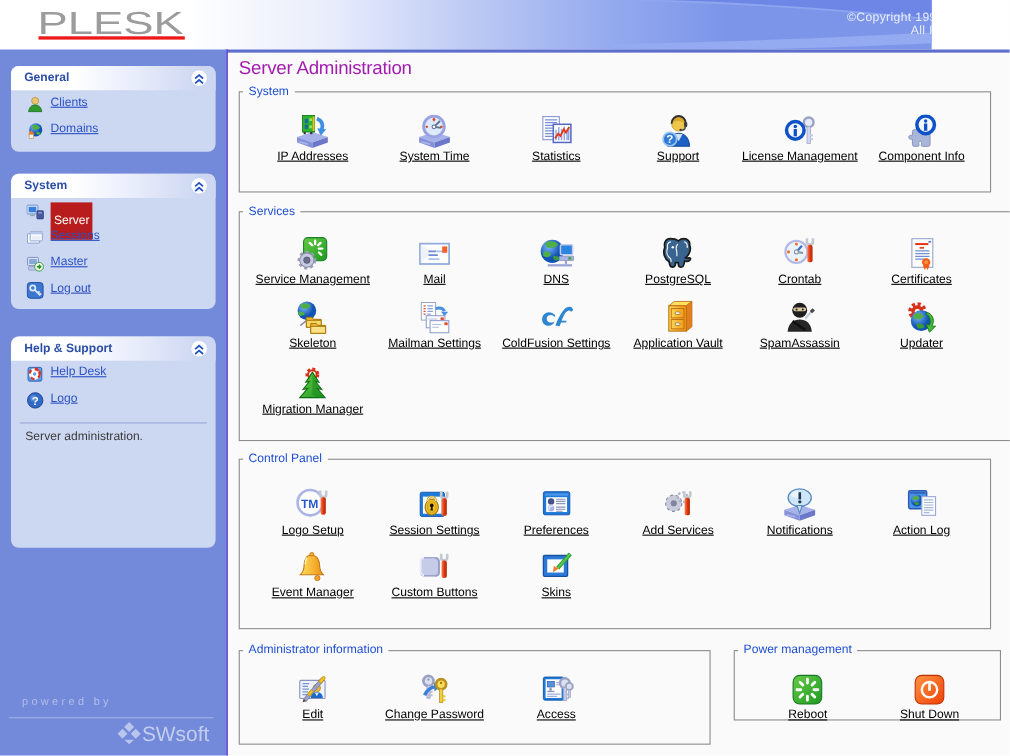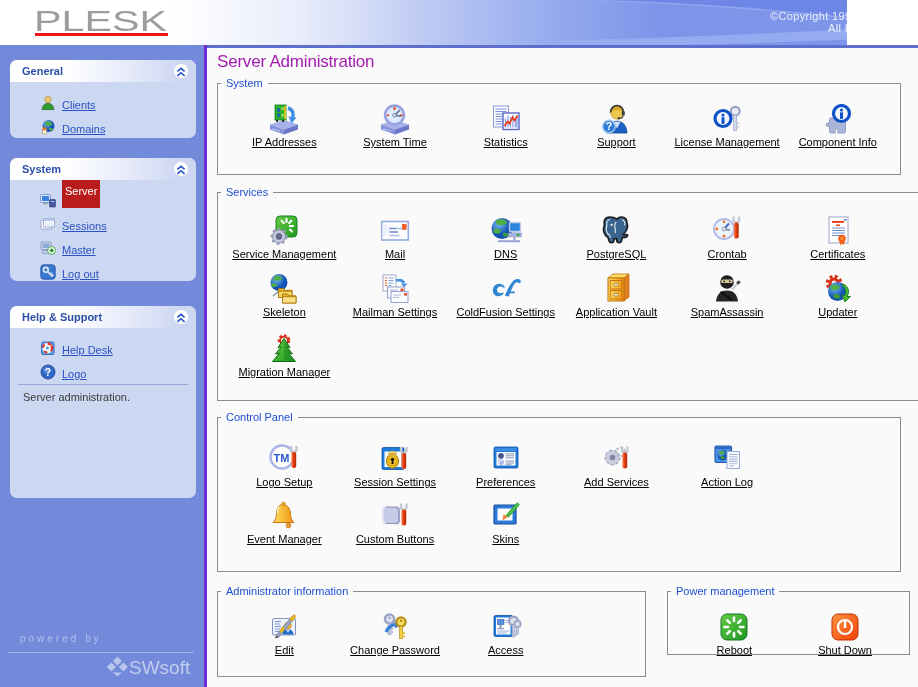--- a/index.html
+++ b/index.html
@@ -4,27 +4,27 @@
 *{margin:0;padding:0;box-sizing:border-box}
 html,body{width:918px;height:687px;overflow:hidden}
 body{position:relative;font-family:"Liberation Sans",sans-serif;background:#fff}
 #hdr{position:absolute;left:0;top:0;width:847px;height:45px;overflow:hidden;
  background:linear-gradient(90deg,#ffffff 0px,#ffffff 170px,#e9edfb 300px,#bcc9f3 430px,#93a9ee 560px,#7d95e9 660px,#7e96ea 918px)}
 #plesk{position:absolute;left:34px;top:5px;width:136px;height:28px}
 #redbar{position:absolute;left:35px;top:33px;width:133px;height:3px;background:#ee1818}
 #copy{position:absolute;top:10px;left:770px;font-size:11px;letter-spacing:0.35px;line-height:12px;color:#e9effc;white-space:nowrap}
 #copy2{position:absolute;top:22px;left:828px;font-size:11px;letter-spacing:0.35px;line-height:12px;color:#e9effc;white-space:nowrap}
 #hline{position:absolute;left:205px;top:45px;width:713px;height:3px;background:#5e6ecc}
-#side{position:absolute;left:0;top:45px;width:207px;height:642px;background:#7389d9;border-right:3px solid #6d28d9}
+#side{position:absolute;left:0;top:45px;width:207px;height:642px;background:#7389d9;border-right:1px solid #6d28d9}
 #main{position:absolute;left:207px;top:48px;width:711px;height:639px;background:#fafafa}
 .panel{position:absolute;left:10px;width:186px;background:#ccd7f2;border-radius:7px}
 .phead{height:22px;background:linear-gradient(90deg,#ffffff 30%,#e9edfb 60%,#cdd7f2 92%);border-radius:7px 7px 0 0;position:relative}
 .phead b{font-size:11px;color:#2b4fa8;line-height:22px;padding-left:12px;display:block}
 .chev{position:absolute;right:7px;top:3px;width:16px;height:16px}
-.pitem{display:flex;align-items:flex-end;height:24px;margin-left:30px;font-size:11px}
+.pitem{display:flex;align-items:flex-start;height:24px;margin-left:14px;font-size:11px}
 .pitem .si{width:16px;height:16px;margin-right:6px;flex:none}
 .pitem a{color:#2b52c4;text-decoration:underline}
 .sel{background:#b91c1c;color:#fff;padding:11px 3px}
 .psep{height:1px;background:#97a6d8;margin:4px 8px 0 8px}
 .ptext{font-size:11px;color:#3c3c3c;margin:6px 0 0 13px}
 #pwrline{position:absolute;left:8px;top:607px;width:186px;height:1px;background:#a3b1e6}
 #pwrtxt{position:absolute;left:20px;top:588px;font-size:10px;letter-spacing:3px;color:#b2bfec}
 #swlogo{position:absolute;left:107px;top:611px}
 h1{position:absolute;left:217px;top:52px;font-size:17px;font-weight:normal;color:#a21caf;letter-spacing:-0.2px}
 .fs{position:absolute;border:1px solid #8c8c8c}
@@ -537,20 +537,31 @@
           <circle cx="12.5" cy="14.5" r="2.8" fill="#80849e"></circle>
           <circle cx="20.5" cy="9" r="4.4" fill="none" stroke="#b0b4c8" stroke-width="2" stroke-dasharray="2.2 1.8"></circle>
           <g transform="translate(21.5,3.5)">
             <use href="#redtool"></use>
           </g>
         </svg>
         <div class="lb"><span>Add Services</span></div>
       </div>
   <div class="cell">
         <svg class="ic" viewBox="0 0 32 32">
+          <use href="#srvbox"></use>
+          <ellipse cx="16" cy="9.5" rx="10.5" ry="8" fill="#cfe6f8" stroke="#5888c0" stroke-width="1.2"></ellipse>
+          <ellipse cx="13" cy="6.5" rx="5" ry="3" fill="#eef6fc" opacity="0.8"></ellipse>
+          <polygon points="13.5,16.5 16,23.5 18.2,16.5" fill="#cfe6f8" stroke="#5888c0" stroke-width="1"></polygon>
+          <rect x="14.9" y="4.5" width="2.4" height="6.5" fill="#203850"></rect>
+          <circle cx="16.1" cy="13.2" r="1.5" fill="#203850"></circle>
+        </svg>
+        <div class="lb"><span>Notifications</span></div>
+      </div>
+  <div class="cell">
+        <svg class="ic" viewBox="0 0 32 32">
           <rect x="4" y="3" width="16.5" height="16.5" rx="1.5" fill="#4a94e8" stroke="#2a58b0" stroke-width="1.2"></rect>
           <rect x="5" y="4" width="14.5" height="2" fill="#2f66c0"></rect>
           <circle cx="11.5" cy="12" r="5.4" fill="url(#sphere)"></circle>
           <path d="M8,8.5 C10,7.5 13,8 14,9.8 C12.5,11.8 9.5,12 8.2,10.8 Z" fill="#4fae46"></path>
           <path d="M9.5,13.5 C11.5,13 13.5,13.8 14,15.2 C12.5,16.8 10,16.2 9.5,15 Z" fill="#3d9a38"></path>
           <rect x="16" y="8.5" width="12.5" height="17" fill="#fbfcfe" stroke="#98a8d8" stroke-width="1"></rect>
           <g stroke="#a8b8dc" stroke-width="1.1">
             <path d="M18,11.5 h8.5 M18,13.8 h8.5 M18,16.1 h8.5 M18,18.4 h8.5 M18,20.7 h8.5 M18,23 h5"></path>
           </g>
         </svg>

